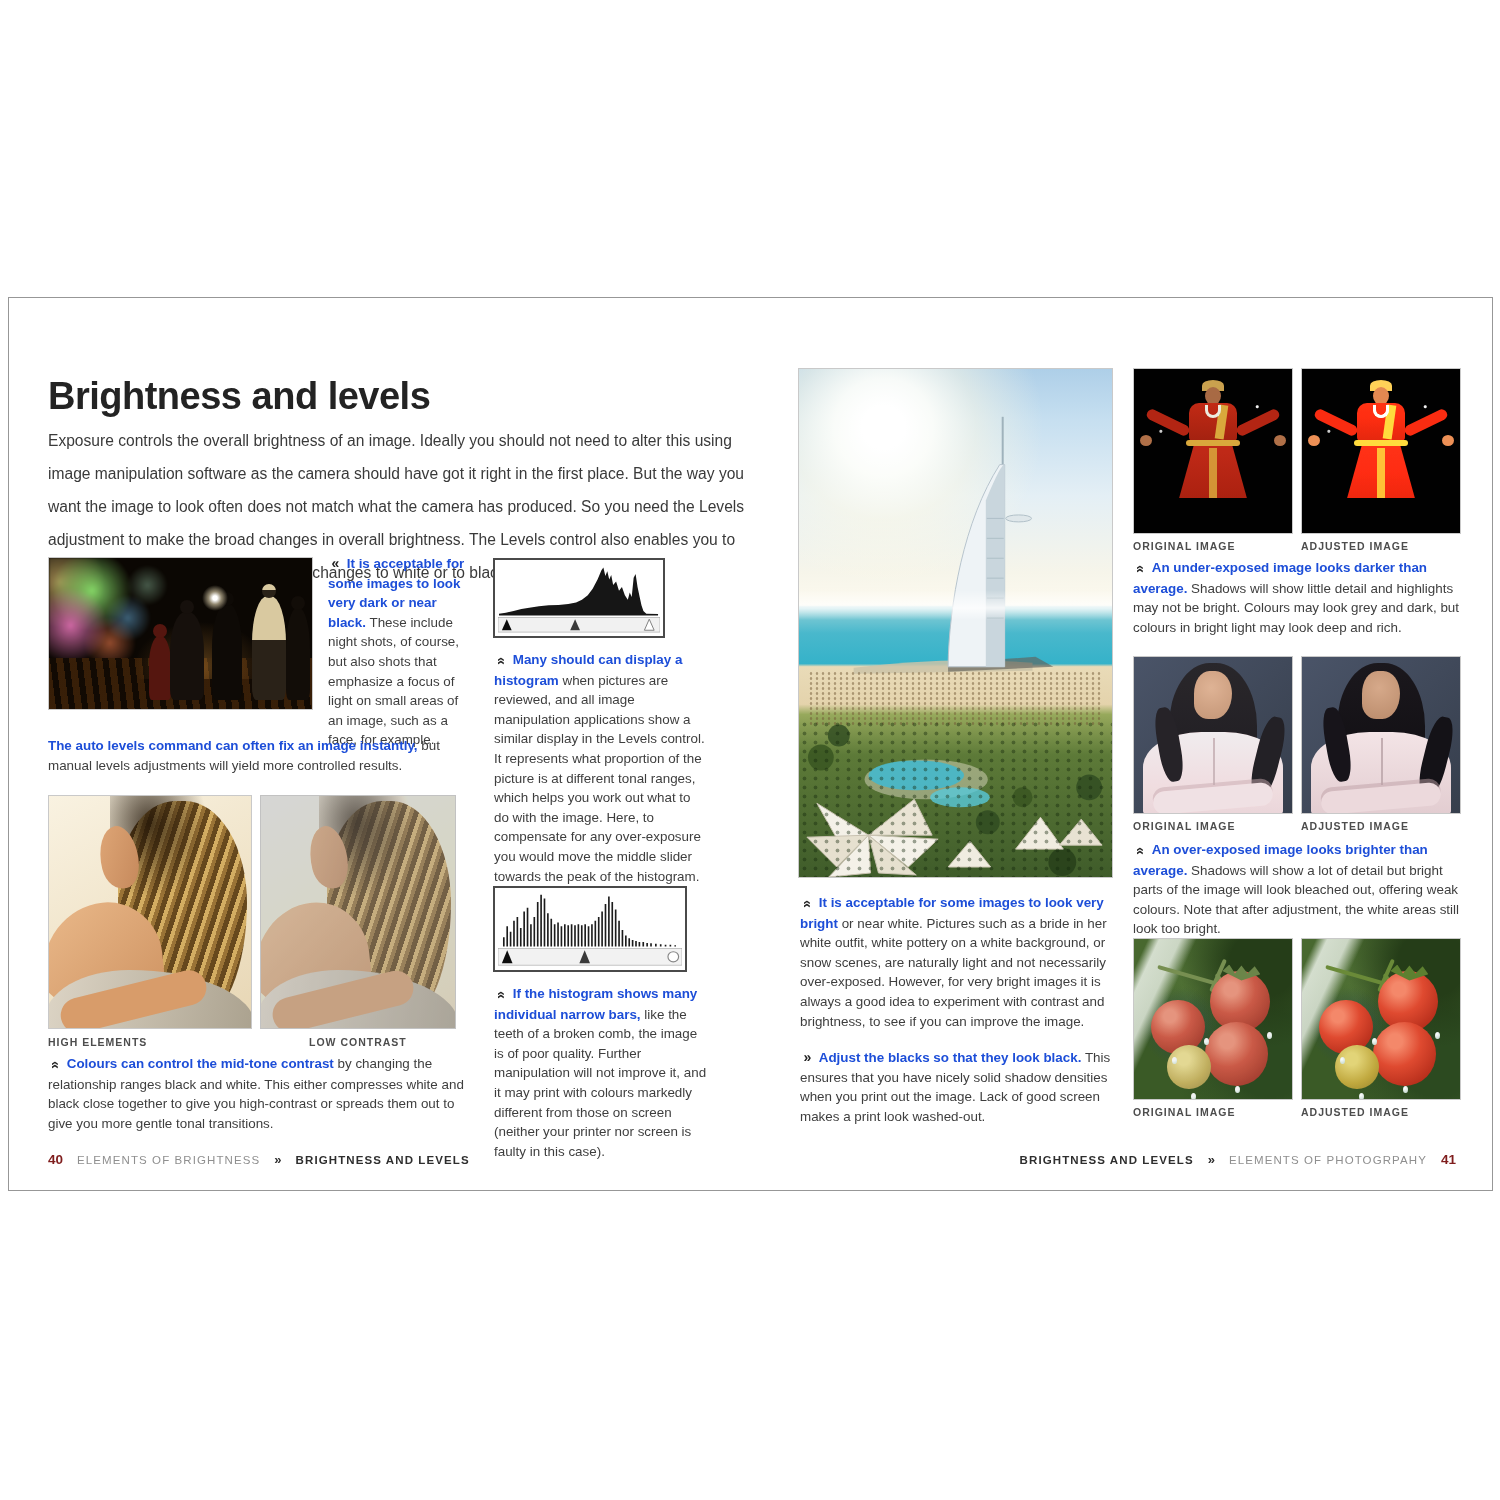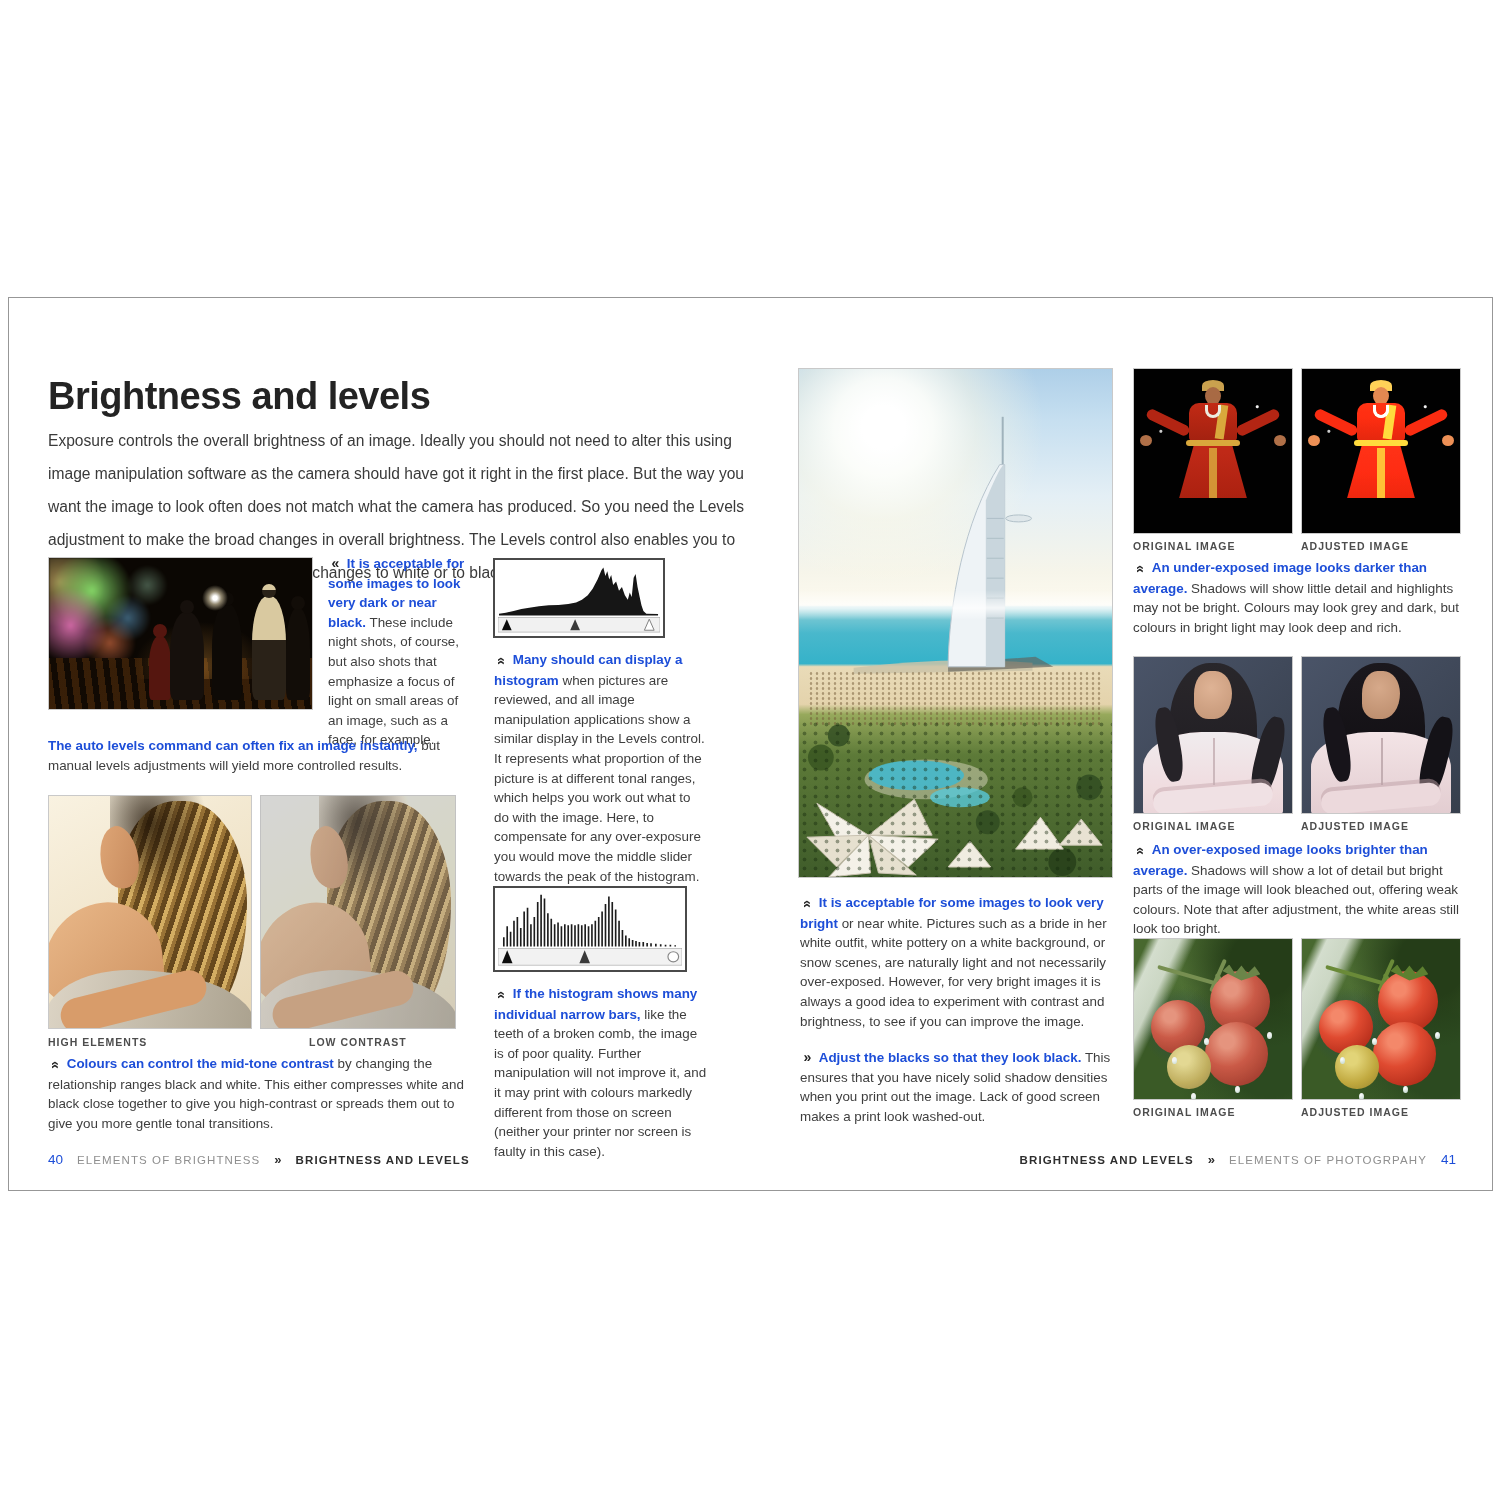--- a/index.html
+++ b/index.html
@@ -12,21 +12,21 @@
 
   .photo{position:absolute;overflow:hidden;border:1px solid #c9c9c9;box-sizing:border-box;}
   .cap{position:absolute;font-size:13.4px;line-height:19.6px;color:#3e3e3e;margin:0;}
   .cap b{color:#1d4ed8;font-weight:700;}
   .chev{font-weight:700;color:#242424;display:inline-block;font-size:14px;width:15px;text-align:center;}
   .chev.up{transform:rotate(90deg);vertical-align:-1px;}
   .smalllabel{position:absolute;font-size:10.5px;letter-spacing:1px;color:#4d4d4d;font-weight:700;}
 
   
   .footer{position:absolute;top:1152px;display:flex;align-items:center;gap:14px;font-size:11.5px;letter-spacing:1.1px;}
-  .f-num{font-weight:400;font-size:13.5px;letter-spacing:0;color:#1d4ed8;}
+  .f-num{font-weight:700;font-size:13.5px;letter-spacing:0;color:#7f1d1d;}
   .f-light{color:#8f8f8f;}
   .f-dark{color:#2e2e2e;font-weight:700;}
   .f-chev{color:#2e2e2e;font-weight:700;font-size:13px;letter-spacing:0;}
 
   
   .histbox{position:absolute;border:2px solid #4a4a4a;background:#fff;padding:3px;box-sizing:border-box;}
   .histbox svg{display:block;width:100%;height:100%;}
 
   
   .night{background:#0b0703;}

